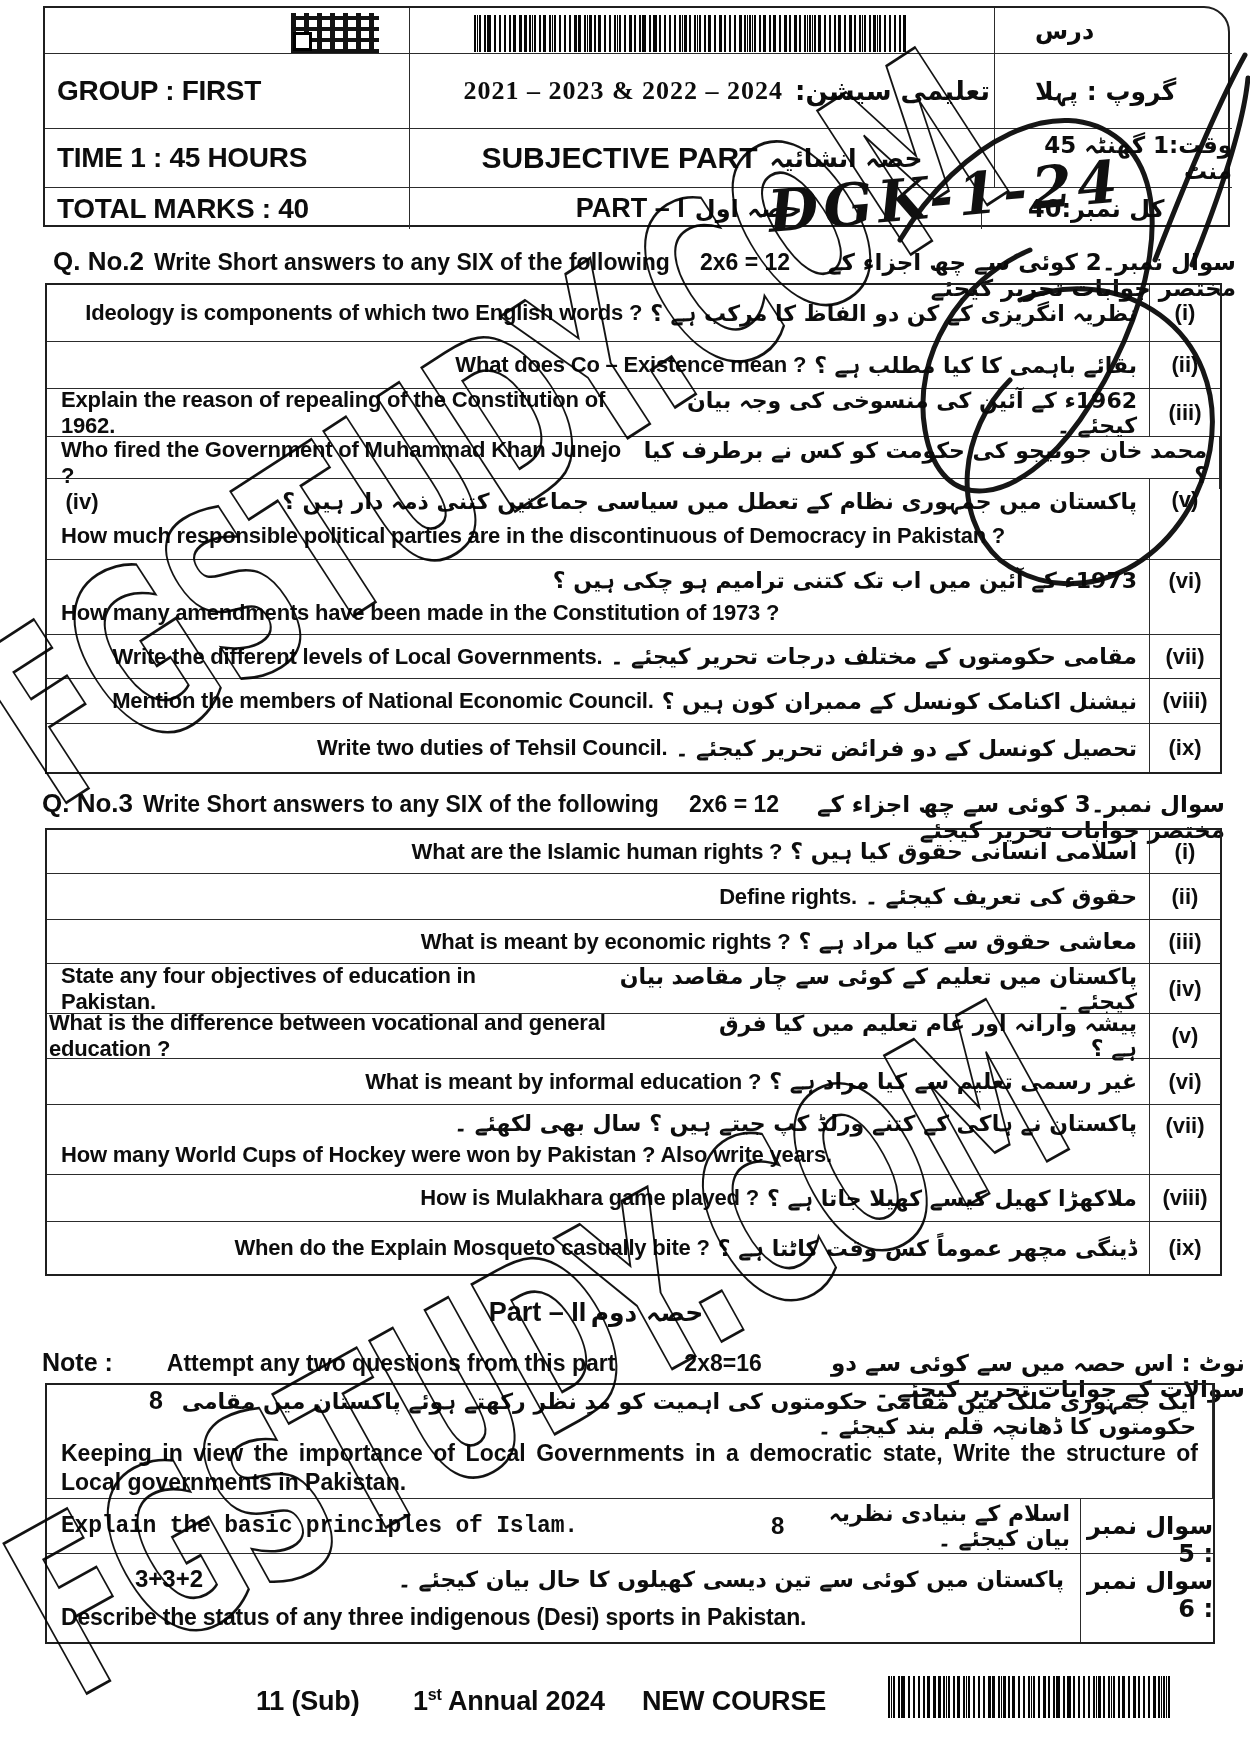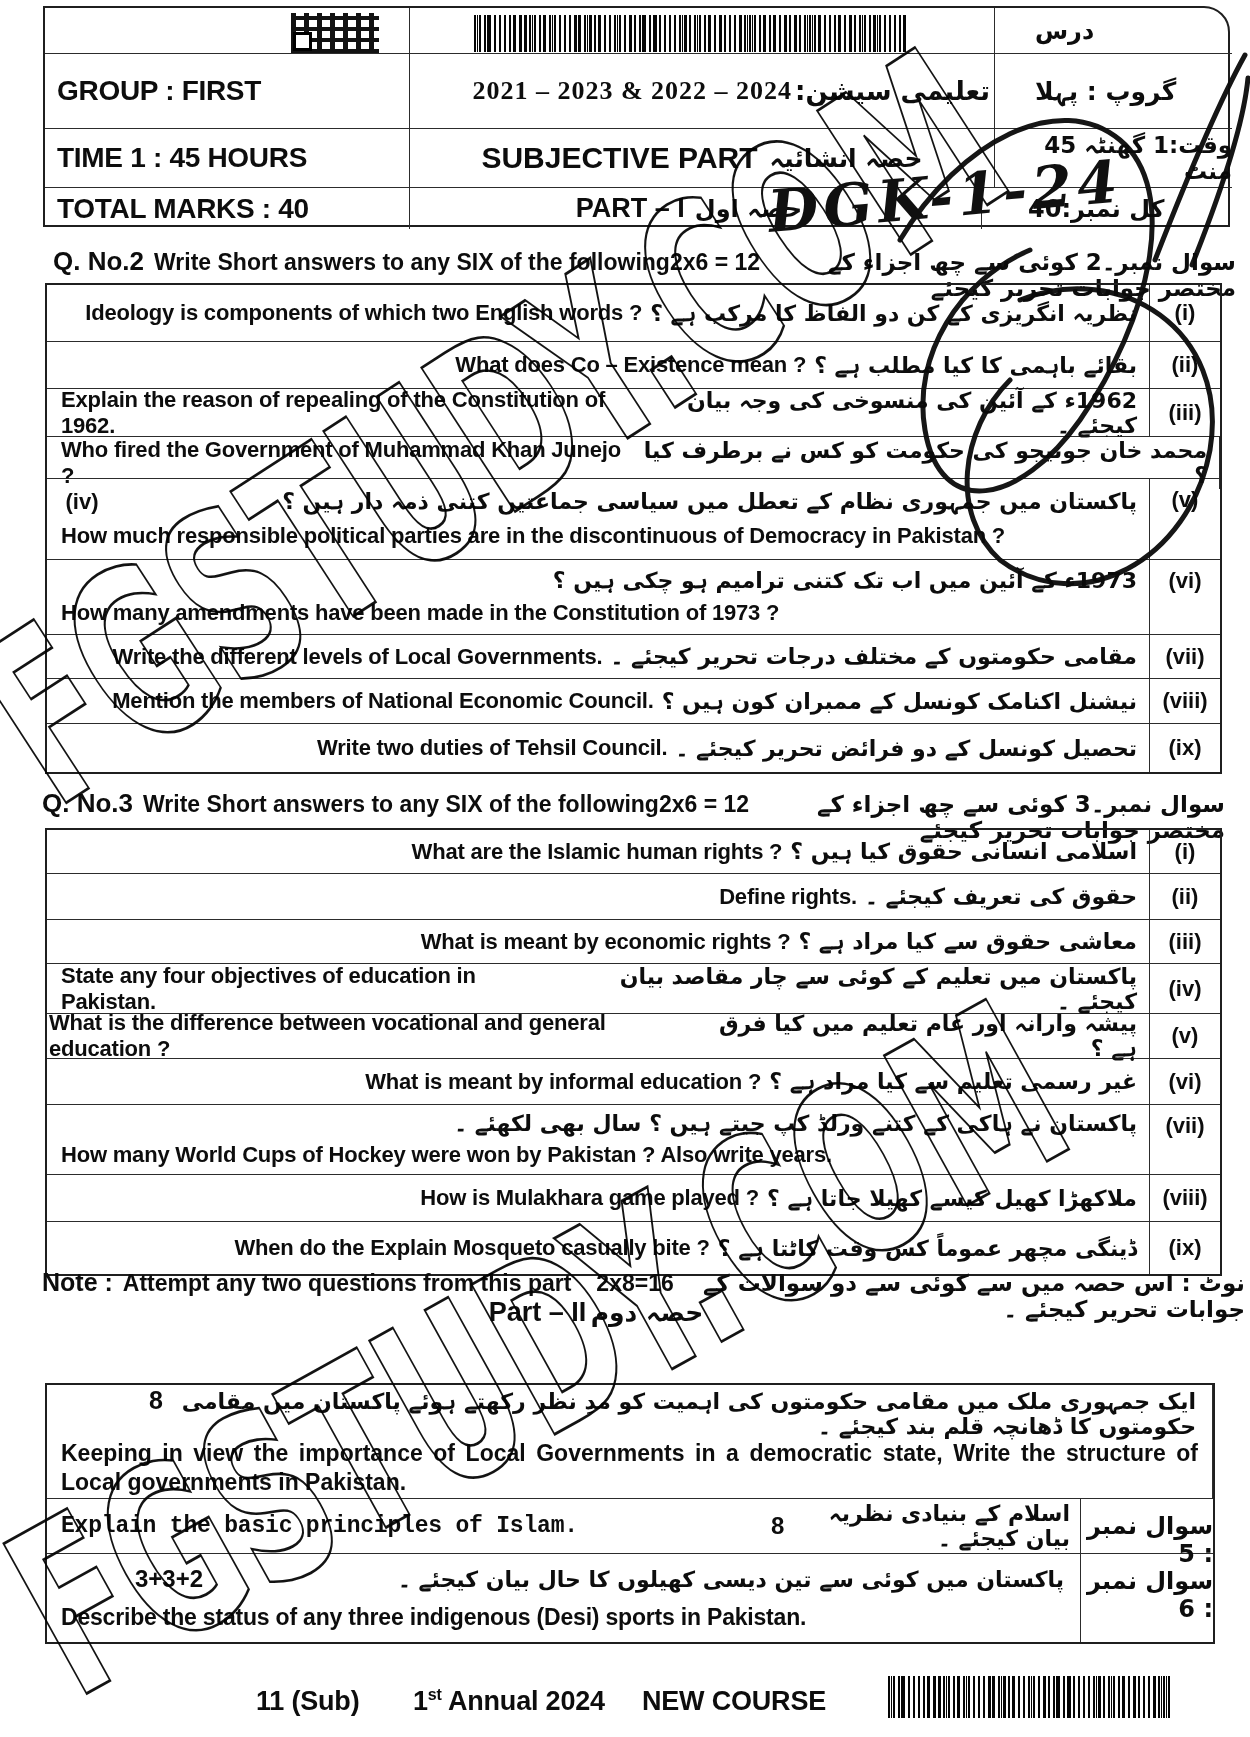--- a/index.html
+++ b/index.html
@@ -41,21 +41,21 @@
   }
   #barcode-top{width:432px;height:37px;margin:5px 0 0 64px;}
   .h-left{padding-left:12px;font-size:28px;letter-spacing:-0.3px;}
   .h-r3{font-size:23px;padding-left:10px;}
   .serifv{font-family:"Liberation Serif",serif;font-size:26px;letter-spacing:1px;}
 
   
   .qhead{display:flex;align-items:baseline;font-size:23px;}
   .qhead .qnum{font-size:26px;}
   .qhead .instr{margin-left:10px;}
-  .qhead .marks{}
+  .qhead .marks{margin-left:30px;}
   .qhead .uhead{flex:1;text-align:right;font-size:23px;}
 
   
   .qtable{border:2.2px solid #1f1f1f;box-sizing:border-box;}
   .qrow{display:flex;box-sizing:border-box;border-bottom:1.7px solid #2c2c2c;}
   .qrow:last-child{border-bottom:none;}
   .qmain{flex:1;display:flex;box-sizing:border-box;min-width:0;
          border-right:1.7px solid #2c2c2c;padding:0 12px 0 14px;}
   .qmain.single{align-items:center;justify-content:flex-end;gap:8px;}
   .qmain.twolines{flex-direction:column;align-items:stretch;justify-content:space-evenly;}
@@ -96,21 +96,21 @@
   <div class="br bb">
     <div id="barcode-top" class="bar"></div>
   </div>
   <div class="bb" style="padding-left:40px;">
     <span class="urdu" style="font-size:24px;">درس</span>
   </div>
 
   <div class="br bb h-left">
     <span>GROUP : FIRST</span>
   </div>
-  <div class="br bb" style="justify-content:flex-end;padding-right:4px;gap:3px;">
+  <div class="br bb" style="justify-content:flex-end;padding-right:4px;gap:12px;">
     <span class="serifv">2021 – 2023  &amp;  2022 – 2024</span>
     <span class="urdu" style="font-size:26px;">تعلیمی سیشن:</span>
   </div>
   <div class="bb" style="padding-left:40px;">
     <span class="urdu" style="font-size:25px;">گروپ : پہلا</span>
   </div>
 
   <div class="br bb h-left">
     <span>TIME  1 : 45 HOURS</span>
   </div>
@@ -278,21 +278,21 @@
       </div>
     <div class="qnumcell">(ix)</div>
   </div>
 </div>
 
 <div id="p2head" class="abs">
   <span class="pt">Part – II</span>
   <span class="ur urdu">حصہ دوم</span>
 </div>
 
-<div class="abs qhead" style="left:42px;top:1268px;width:1203px;">
+<div class="abs qhead" style="left:42px;top:1348px;width:1203px;gap:44px;">
   <span class="qnum" style="font-size:25px;">Note :</span>
   <span class="instr">Attempt any two questions from this part</span>
   <span class="marks" style="margin-left:25px;">2x8=16</span>
   <span class="uhead urdu">نوٹ : اس حصہ میں سے کوئی سے دو سوالات کے جوابات تحریر کیجئے ۔</span>
 </div>
 
 <div id="p2table" class="abs qtable" style="left:45px;top:1383px;width:1170px;">
   <div class="qrow" style="height:114px;">
     <div class="qmain twolines" style="justify-content:space-evenly;">
       <div class="line1">

